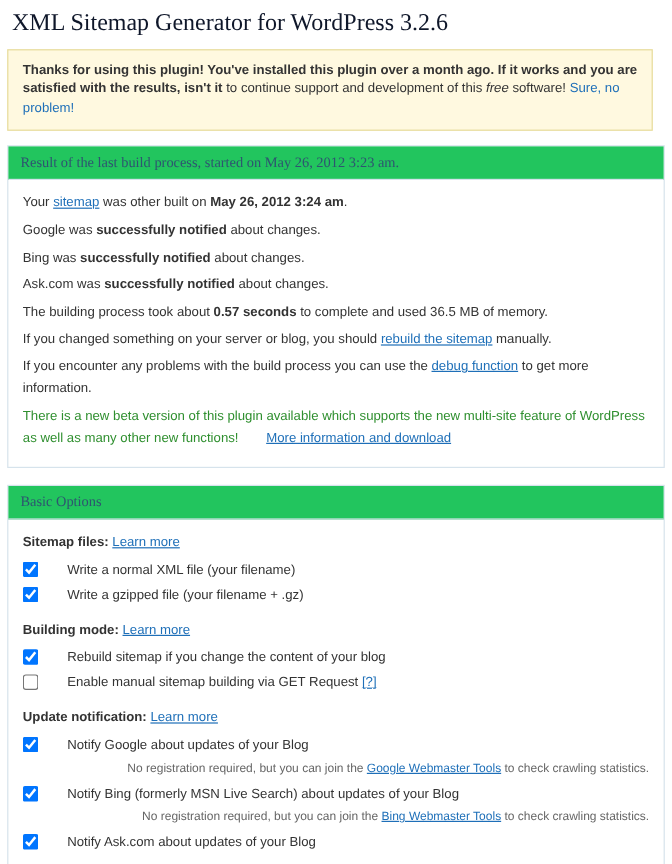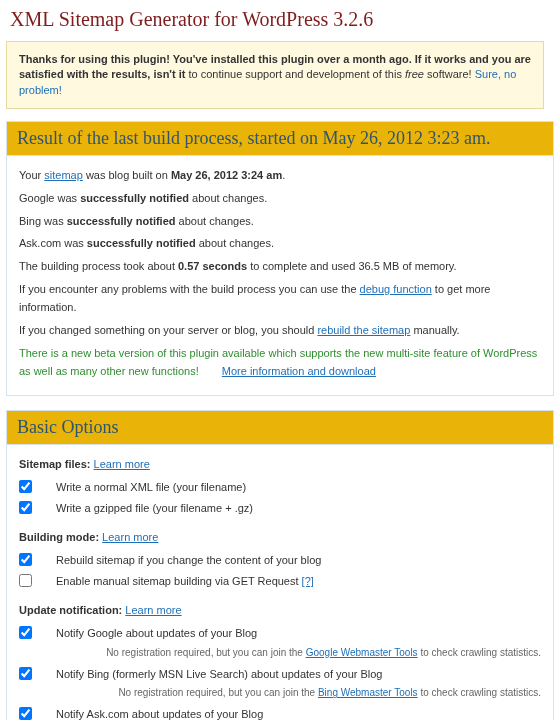--- a/index.html
+++ b/index.html
@@ -1,22 +1,22 @@
 <!DOCTYPE html>
 <html><head>
 <meta charset="utf-8">
 <style>
   * { box-sizing: border-box; margin: 0; padding: 0; }
   body { font-family: Arial, Helvetica, sans-serif; font-size: 11px; color: #333; background: #fff; width: 560px; }
-  .page-title { font-family: Georgia, serif; font-size: 20px; color: #7f1d1d; font-weight: normal; padding: 8px 10px 10px 10px; }
+  .page-title { font-family: Georgia, serif; font-size: 20px; color: #0f172a; font-weight: normal; padding: 8px 10px 10px 10px; }
   .banner { background: #fff9e0; border: 1px solid #e6db9c; padding: 10px 12px; margin: 0 16px 12px 6px; font-size: 11px; line-height: 1.4; }
   .banner b { font-weight: bold; }
   .banner a { color: #1e6fb8; text-decoration: none; }
   .panel { border: 1px solid #d6e3ec; margin: 0 6px 14px 6px; }
-  .panel-head { background: #eab308; font-family: Georgia, serif; font-size: 18px; color: #2e5570; padding: 6px 10px; border-bottom: 1px solid #d6e3ec; }
+  .panel-head { background: #22c55e; font-family: Georgia, serif; font-size: 12px; color: #2e5570; padding: 6px 10px; border-bottom: 1px solid #d6e3ec; }
   .panel-body { padding: 10px 12px; line-height: 1.7; }
   .panel-body p { margin: 0 0 4px 0; }
   .panel-body a { color: #1e6fb8; text-decoration: underline; }
   .beta { color: #2f8f2f; margin-top: 4px; }
   .beta a { color: #1e6fb8; padding-left: 20px; }
   .section-label { font-weight: bold; margin-top: 10px; margin-bottom: 4px; display: block; }
   .section-label:first-child { margin-top: 0; }
   .opt-row { display: flex; align-items: flex-start; gap: 24px; margin-bottom: 3px; }
   .opt-row input[type=checkbox] { margin-top: 2px; }
   .hint { font-size: 10px; color: #666; line-height: 1.3; margin: 0 0 6px 18px; text-align: right; }
@@ -30,27 +30,27 @@
 
 <div class="banner">
   <b>Thanks for using this plugin! You've installed this plugin over a month ago. If it works and you are satisfied with the results, isn't it</b>
   <span> to continue support and development of this </span><i>free</i><span> software! </span>
   <a href="#">Sure, no problem!</a>
 </div>
 
 <div class="panel">
   <div class="panel-head">Result of the last build process, started on May 26, 2012 3:23 am.</div>
   <div class="panel-body">
-    <p><span>Your </span><a href="#">sitemap</a><span> was blog built on </span><b>May 26, 2012 3:24 am</b>.</p>
+    <p><span>Your </span><a href="#">sitemap</a><span> was other built on </span><b>May 26, 2012 3:24 am</b>.</p>
     <p><span>Google was </span><b>successfully notified</b><span> about changes.</span></p>
     <p><span>Bing was </span><b>successfully notified</b><span> about changes.</span></p>
     <p><span>Ask.com was </span><b>successfully notified</b><span> about changes.</span></p>
     <p><span>The building process took about </span><b>0.57 seconds</b><span> to complete and used 36.5 MB of memory.</span></p>
+    <p><span>If you changed something on your server or blog, you should </span><a href="#">rebuild the sitemap</a><span> manually.</span></p>
     <p><span>If you encounter any problems with the build process you can use the </span><a href="#">debug function</a><span> to get more information.</span></p>
-    <p><span>If you changed something on your server or blog, you should </span><a href="#">rebuild the sitemap</a><span> manually.</span></p>
     <p class="beta"><span>There is a new beta version of this plugin available which supports the new multi-site feature of WordPress as well as many other new functions! </span><a href="#">More information and download</a></p>
   </div>
 </div>
 
 <div class="panel">
   <div class="panel-head">Basic Options</div>
   <div class="panel-body">
 
     <span class="section-label"><span>Sitemap files:</span> <a href="#" class="learn">Learn more</a></span>
     <div class="opt-row">

